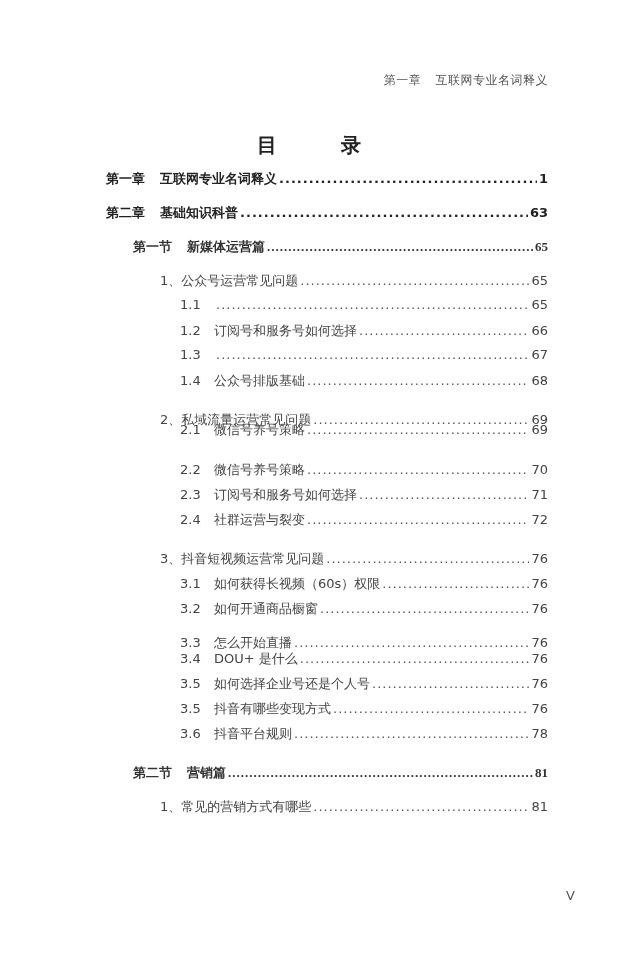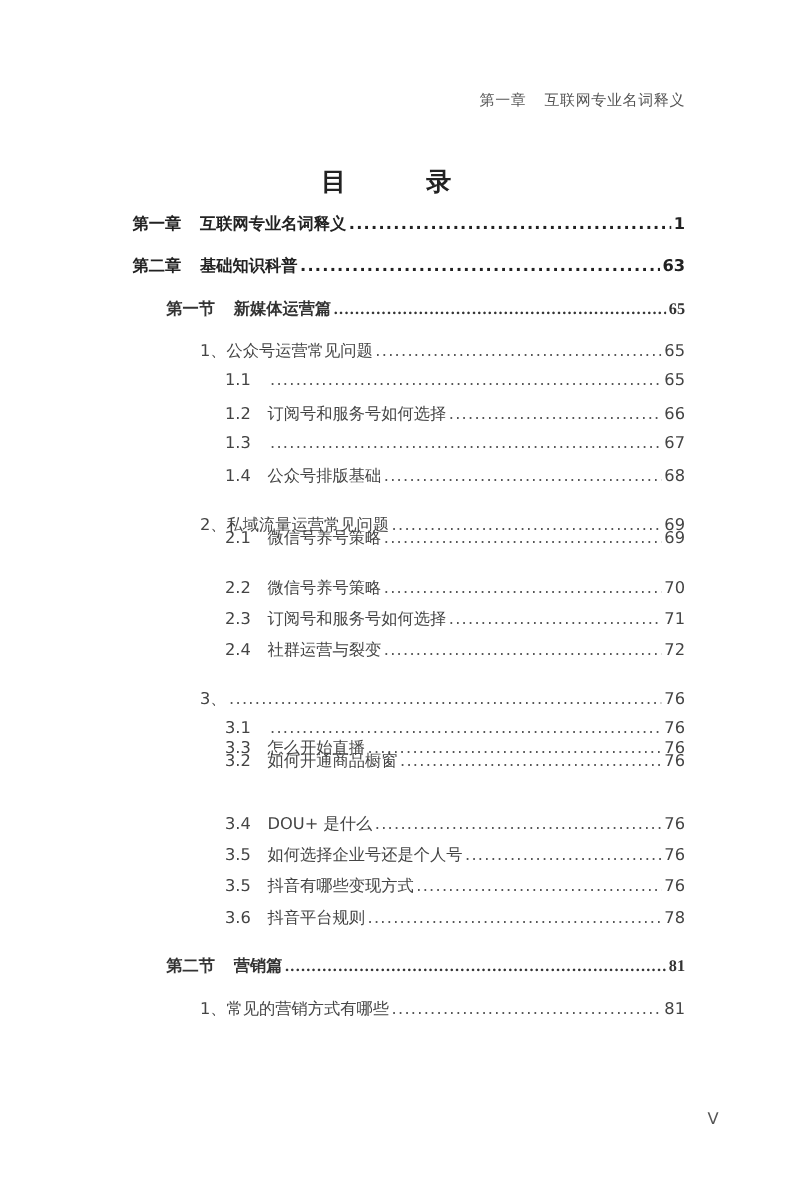--- a/index.html
+++ b/index.html
@@ -130,35 +130,37 @@
   </div>
   <div class="toc-row lvl-item leader-light" style="top:511px">
     <span class="num">2.4</span>
     <span class="label">社群运营与裂变</span>
     <span class="leader"></span>
     <span class="page">72</span>
   </div>
 
   <div class="toc-row lvl-subsection leader-light" style="top:550px">
     <span class="num">3、</span>
+    <span class="label">抖音短视频运营常见问题</span>
     <span class="leader"></span>
     <span class="page">76</span>
   </div>
   <div class="toc-row lvl-item leader-light" style="top:575px">
     <span class="num">3.1</span>
+    <span class="label">如何获得长视频（60s）权限</span>
     <span class="leader"></span>
     <span class="page">76</span>
   </div>
   <div class="toc-row lvl-item leader-light" style="top:600px">
     <span class="num">3.2</span>
     <span class="label">如何开通商品橱窗</span>
     <span class="leader"></span>
     <span class="page">76</span>
   </div>
-  <div class="toc-row lvl-item leader-light" style="top:589px">
+  <div class="toc-row lvl-item leader-light" style="top:634px">
     <span class="num">3.3</span>
     <span class="label">怎么开始直播</span>
     <span class="leader"></span>
     <span class="page">76</span>
   </div>
   <div class="toc-row lvl-item leader-light" style="top:650px">
     <span class="num">3.4</span>
     <span class="label">DOU+ 是什么</span>
     <span class="leader"></span>
     <span class="page">76</span>

